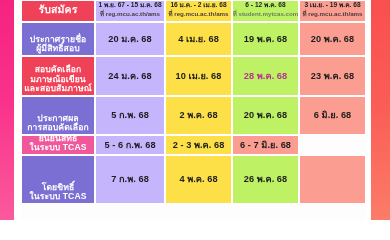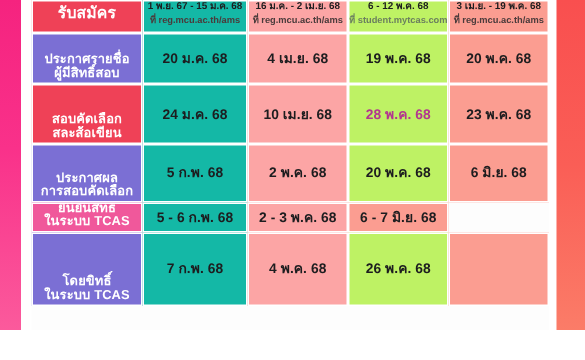--- a/index.html
+++ b/index.html
@@ -88,22 +88,22 @@
     line-height: 1.12;
     font-size: 8.6px;
     letter-spacing: 0.1px;
     justify-content: flex-end;
   }
   .lbl-red    { background: #ef4157; }
   .lbl-purple { background: #7b6fd4; }
   .lbl-pink   { background: #f0589b; }
 
   
-  .d-pink   { background: #14b8a6; color: #1d1d1f; }
-  .d-peach  { background: #fca5a5; color: #1d1d1f; align-items: center; }
+  .d-pink   { background: #c4b5fd; color: #1d1d1f; }
+  .d-peach  { background: #fde047; color: #1d1d1f; align-items: center; }
   .d-green  { background: #bef264; color: #1d1d1f; }
   .d-salmon { background: #fb9d91; color: #1d1d1f; }
 
   .dval {
     font-size: 9.2px;
     font-weight: 700;
     letter-spacing: 0.05px;
     line-height: 1.15;
   }
   .dval.accent { color: #b3368f; }
@@ -185,21 +185,22 @@
         <span class="dval">19 พ.ค. 68</span>
       </div>
       <div class="cell c4 d-salmon">
         <span class="dval">20 พ.ค. 68</span>
       </div>
     </div>
 
     <div class="row row-3">
       <div class="cell c0 lbl lbl-red">
         <span>สอบคัดเลือก</span>
-        <span>สละส้อเขียน</span>
+        <span>มภาษณ้อเขียน</span>
+        <span>และสอบสัมภาษณ์</span>
       </div>
       <div class="cell c1 d-pink">
         <span class="dval">24 ม.ค. 68</span>
       </div>
       <div class="cell c2 d-peach">
         <span class="dval">10 เม.ย. 68</span>
       </div>
       <div class="cell c3 d-green">
         <span class="dval accent">28 พ.ค. 68</span>
       </div>

